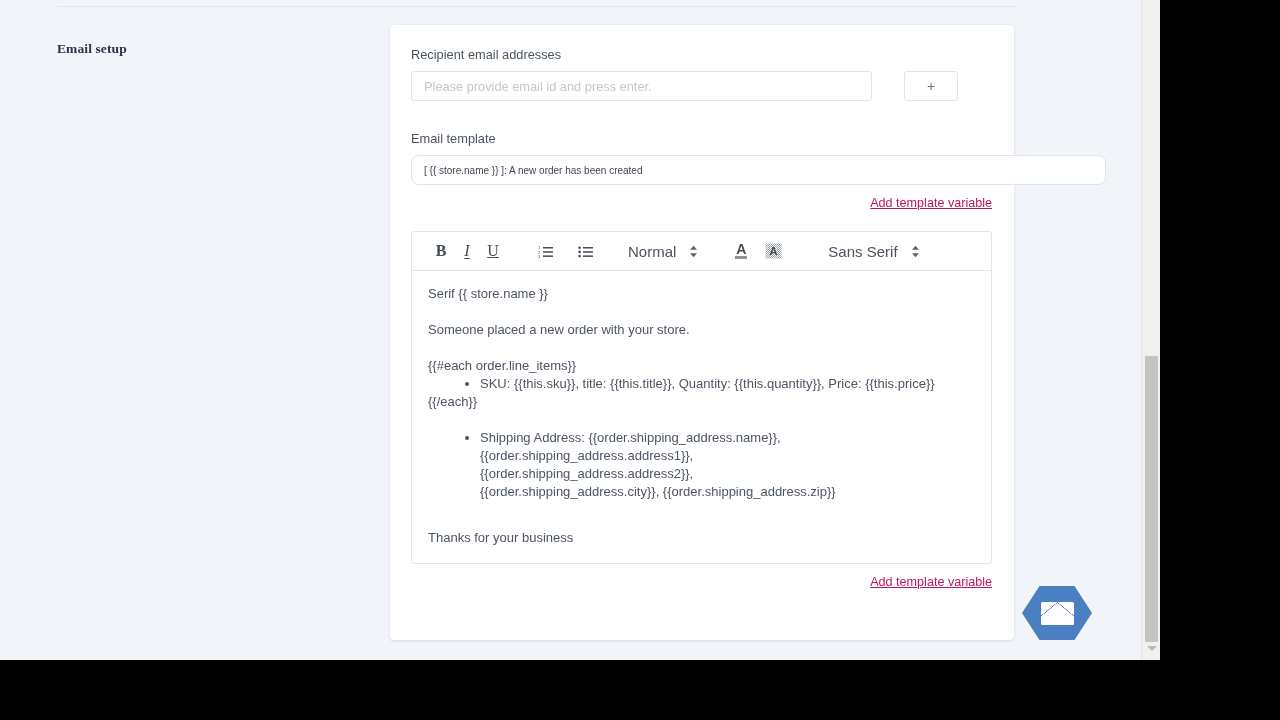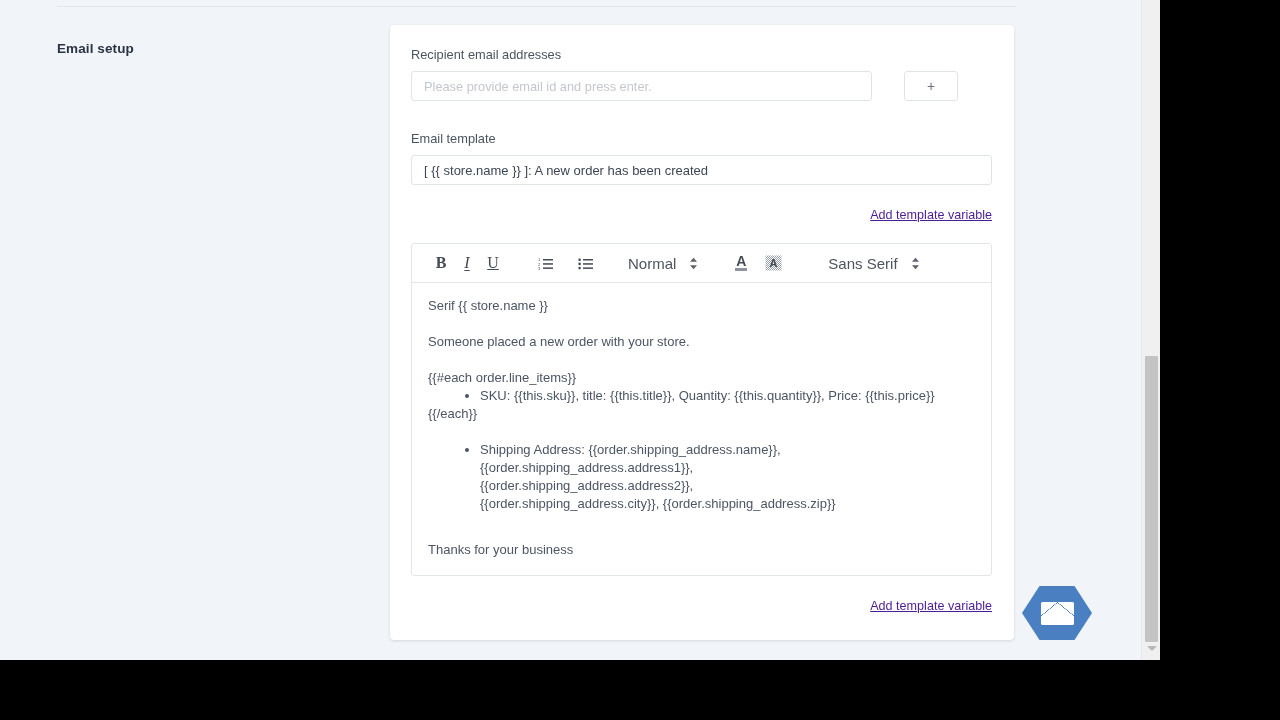--- a/index.html
+++ b/index.html
@@ -26,20 +26,21 @@
     left: 57px; top: 6px;
     width: 959px; height: 1px;
     background: #e3e7ec;
   }
 
   
   #side-col {
     position: absolute;
     left: 57px; top: 41px;
     width: 300px;
+    font-family: Liberation Serif, serif;
   }
   #side-title {
     font-size: 13.5px;
     font-weight: bold;
     color: #2b3445;
     letter-spacing: .1px;
     margin-bottom: 11px;
   }
   #side-desc {
     font-size: 12.8px;
@@ -93,39 +94,39 @@
     background: #fff;
     color: #6b7480;
     font-size: 14px;
     line-height: 1;
     cursor: pointer;
     font-family: "Liberation Sans", sans-serif;
   }
 
   #subject-label { margin-top: 30px; }
   #subject-input {
-    width: 581px;
+    width: 695px;
     height: 30px;
     border: 1px solid #e0e4e9;
-    border-radius: 3px;
+    border-radius: 8px;
     padding: 0 12px;
-    font-size: 13px;
+    font-size: 10px;
     color: #3d4654;
     font-family: "Liberation Sans", sans-serif;
     outline: none;
     background: #fff;
   }
 
   .tpl-var-link {
     display: block;
     text-align: right;
     width: 581px;
-    margin-top: 23px;
+    margin-top: 11px;
     font-size: 12.6px;
-    color: #4c1d95;
+    color: #be185d;
     text-decoration: underline;
     cursor: pointer;
   }
 
   
   #message-mode-row {
     display: flex;
     align-items: center;
     margin-top: 28px;
     height: 18px;

